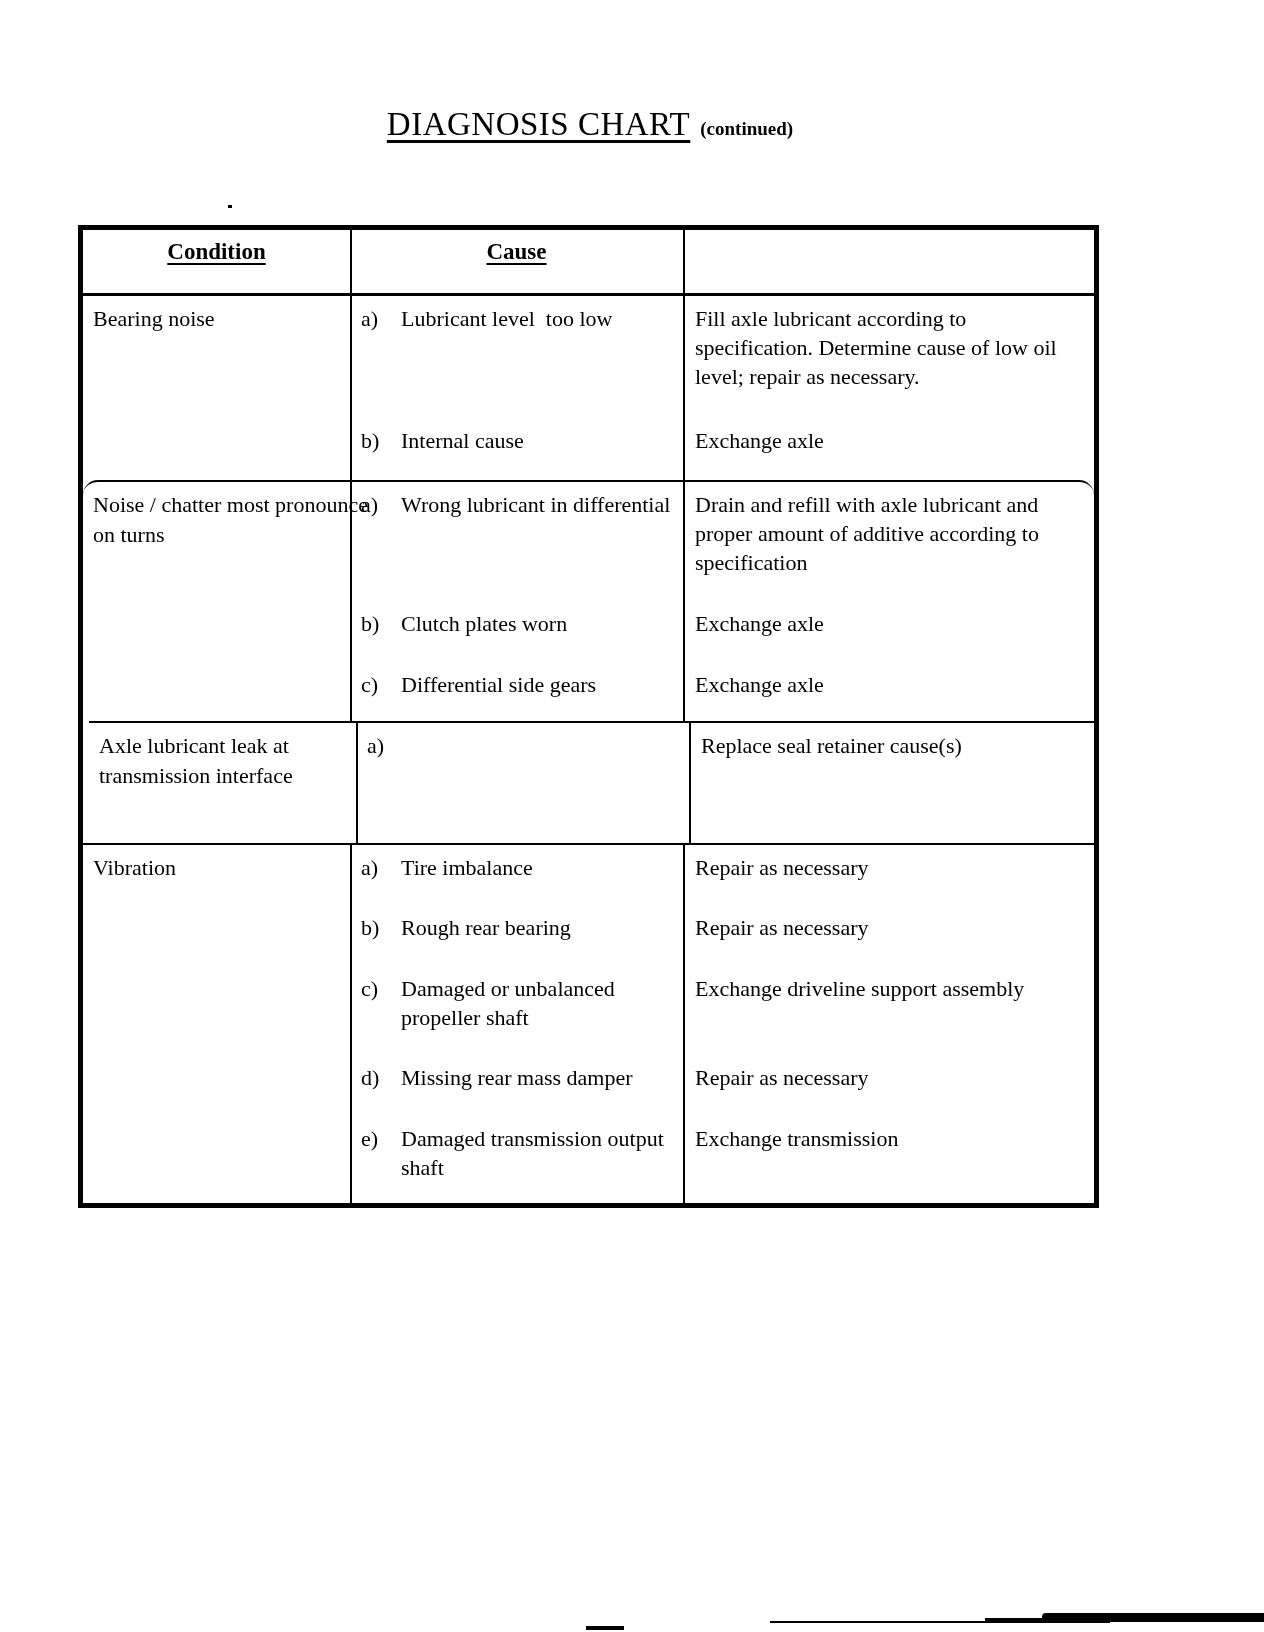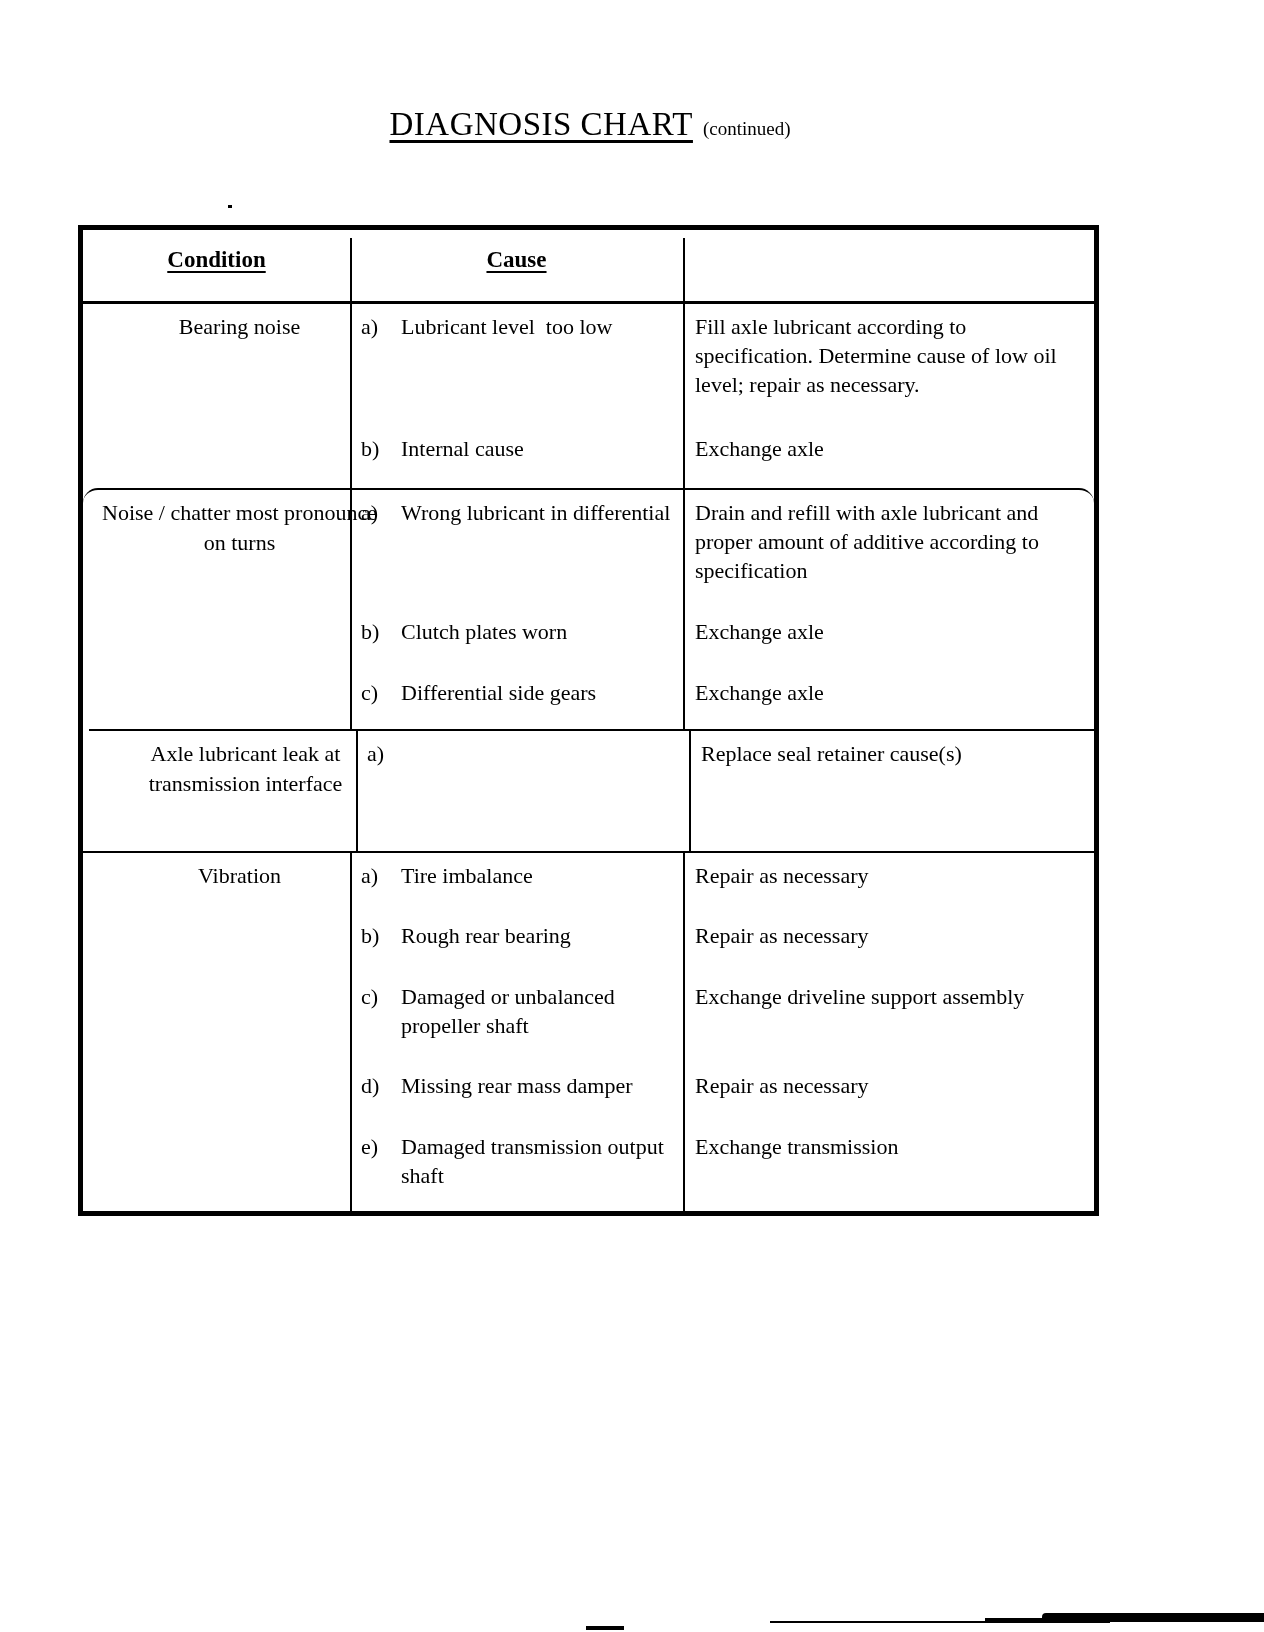--- a/index.html
+++ b/index.html
@@ -7,33 +7,33 @@
   body { font-family:"Liberation Serif","DejaVu Serif",serif; color:#000; position:relative; }
 
   .page-title-wrap {
     position:absolute; left:0; top:106px; width:1180px;
     text-align:center; white-space:nowrap;
   }
   .page-title {
     font-size:33px; font-weight:normal; letter-spacing:0.5px;
     text-decoration:underline; text-decoration-thickness:3px; text-underline-offset:5px;
   }
-  .page-title-suffix { font-size:19px; font-weight:normal; margin-left:10px;margin-top:16px; }
+  .page-title-suffix { font-size:19px; font-weight:bold; margin-left:10px;margin-top:16px; }
 
   .diag-table {
     position:absolute; left:78px; top:225px; width:1021px;
     border:5px solid #000; background:#fff;
   }
   .trow { position:relative; }
   .trow .vline1 { position:absolute; left:267px; top:0; bottom:0; width:2px; background:#000; }
   .trow .vline2 { position:absolute; left:600px; top:0; bottom:0; width:2px; background:#000; }
 
   .thead-row {
     display:grid; grid-template-columns:267px 333px 1fr;
-    min-height:63px; padding-top:9px;margin-top:8px;
+    min-height:63px; padding-top:9px;
   }
   .thead-cell {
     text-align:center; font-size:23px; font-weight:bold;
     text-decoration:underline; text-decoration-thickness:2px; text-underline-offset:4px;
   }
 
   .body-row {
     border-top:2px solid #000;
     display:grid; grid-template-columns:331px 1fr;
     align-items:start; row-gap:28px;
@@ -41,21 +41,21 @@
     font-size:22px; line-height:29px;
   }
   .body-row.first { border-top-width:3px; }
   .row1 { min-height:187px; }
   .row2 { min-height:241px;border-radius:15px; }
   .row3 { min-height:122px;margin-left:6px; }
   .row4 { min-height:360px; }
 
   .cond {
     position:absolute; left:0; top:0; width:311px;
-    padding:8px 8px 0 10px; font-size:22px; line-height:30px;text-align:center;
+    padding:8px 8px 0 10px; font-size:22px; line-height:30px;
   }
   .cause { grid-column:1; display:flex; padding:0 12px 0 9px; }
   .cause .ltr { width:40px; flex:0 0 40px; }
   .cause .ctext { flex:1; white-space:pre-wrap; }
   .remedy { grid-column:2; padding:0 14px 0 12px; white-space:pre-wrap; }
 
   .speck { position:absolute; background:#000; }
   .s1 { left:228px; top:205px; width:4px;  height:3px; }
   .s2 { left:586px; top:1626px; width:38px; height:4px; }
   .s3 { left:770px; top:1621px; width:340px; height:2px; }

